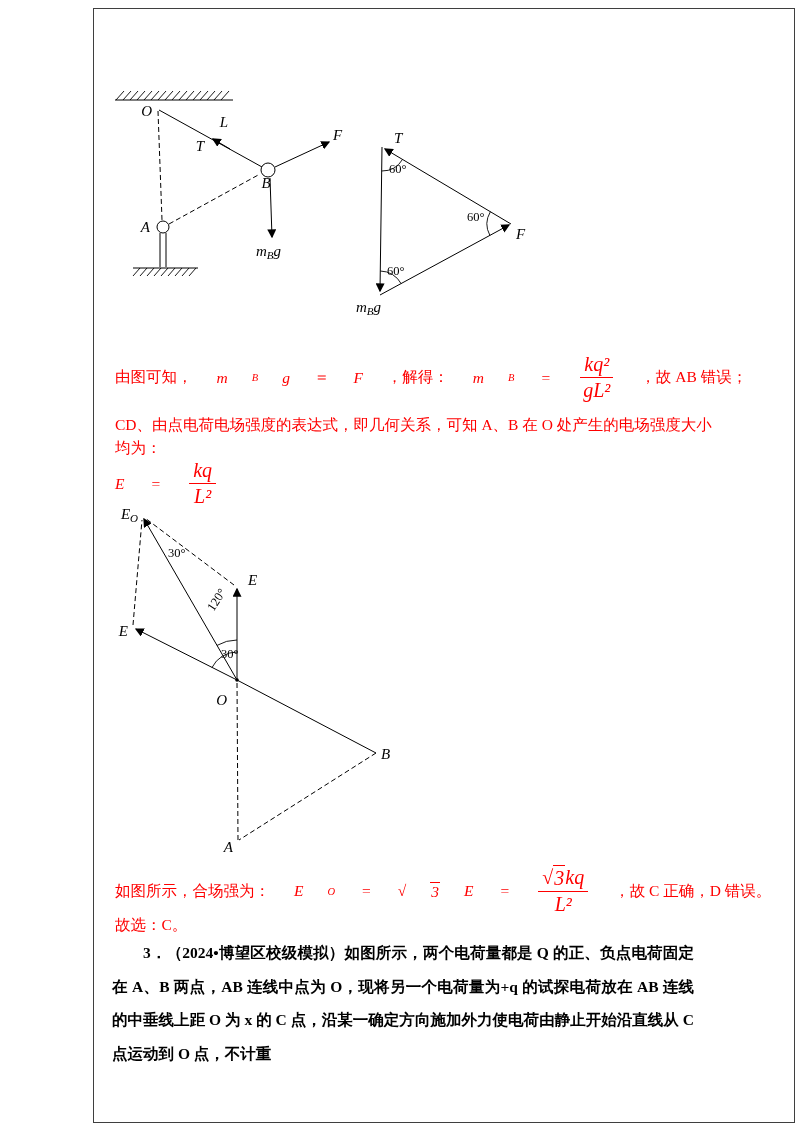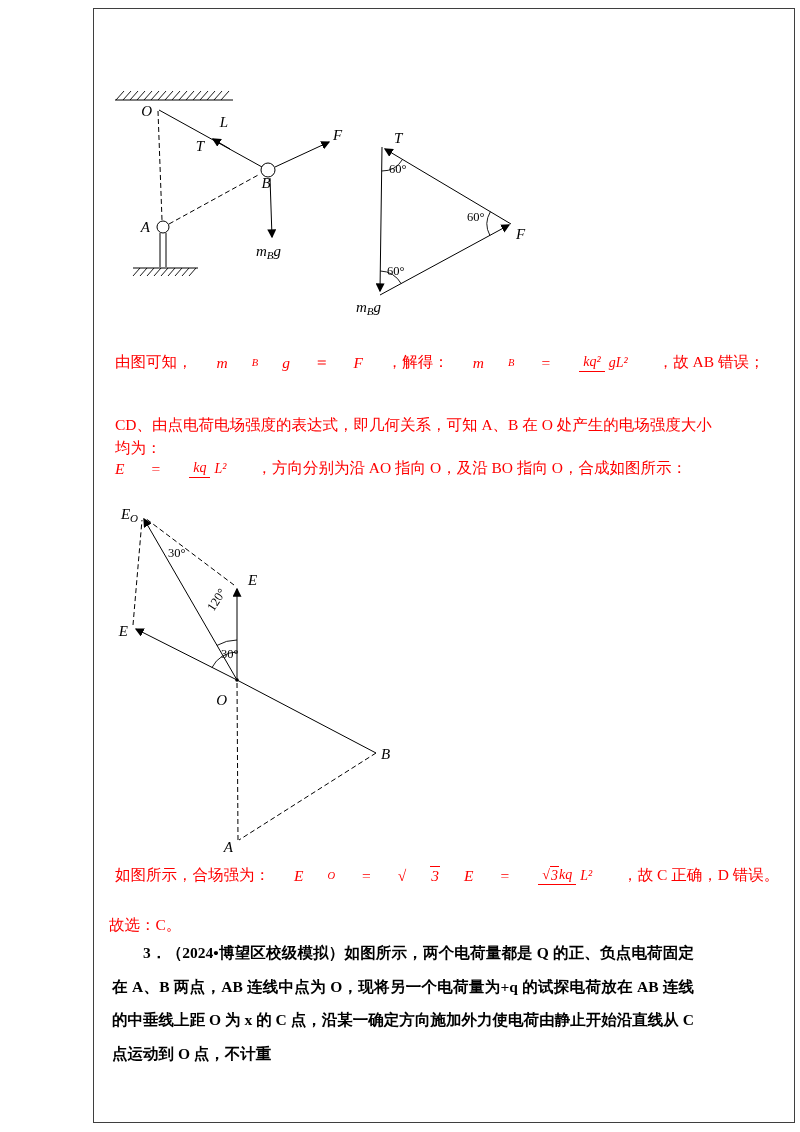--- a/index.html
+++ b/index.html
@@ -9,21 +9,21 @@
     font-family: "Liberation Serif", "DejaVu Serif", serif; color: #000; overflow: hidden;
   }
   .frame { position: absolute; left: 93px; top: 8px; width: 702px; height: 1115px; border: 1px solid #3f3f3f; }
   .abs { position: absolute; }
   .red { color: #fe0000; }
   .line { font-size: 15.5px; line-height: 23px; }
   .flexline { display: flex; align-items: center; font-size: 15.5px; white-space: nowrap; gap: 24px; }
   .mv { font-style: italic; }
   sub.s { font-size: 10.5px; font-style: italic; }
   .eq { margin: 0 3px; }
-  .frac { display: inline-flex; flex-direction: row; align-items: center; margin: 0 2px; font-size: 14px; font-style: italic; line-height: 1.25; }
+  .frac { display: inline-flex; flex-direction: column; align-items: center; margin: 0 2px; font-size: 20px; font-style: italic; line-height: 1.25; }
   .frac .fn { border-bottom: 1px solid currentColor; padding: 0 4px; display: inline-flex; justify-content: center; }
   .frac .fd { padding: 0 4px; display: inline-flex; justify-content: center; }
   .sq { font-style: normal; }
   .rad { border-top: 1px solid currentColor; font-style: italic; padding: 0 1px; }
   .para { font-size: 15.5px; line-height: 33.5px; text-align: justify; text-indent: 2em; }
   svg { position: absolute; overflow: visible; }
   svg text { font-family: "Liberation Serif", "DejaVu Serif", serif; font-size: 15px; font-style: italic; fill: #000; }
   svg text.ang { font-size: 12.5px; font-style: normal; }
   svg tspan.tsub { font-size: 11px; }
   svg .ln { stroke: #000; stroke-width: 1; fill: none; }
@@ -108,21 +108,20 @@
 
   <div class="abs line red" style="left:115px; top:413px; width:600px;">CD、由点电荷电场强度的表达式，即几何关系，可知 A、B 在 O 处产生的电场强度大小均为：</div>
 
   <div class="abs flexline red" style="left:115px; top:458px;">
     <span class="mv">E</span>
       <span class="eq">=</span>
     <span class="frac">
         <span class="fn">kq</span>
         <span class="fd">L²</span>
       </span>
-    <span>，方向分别为沿 AO 指向 O，及沿 BO 指向 O，合成如图所示：</span>
   </div>
 
   <svg class="abs" style="left:100px; top:495px;" width="320" height="372" viewBox="0 0 320 372">
     <defs>
       <marker id="arwB" viewBox="0 0 10 10" refX="8.5" refY="5" markerWidth="9" markerHeight="9" orient="auto-start-reverse">
         <path d="M0 0 L10 5 L0 10 z" fill="#000"></path>
       </marker>
     </defs>
 
     <g>
@@ -163,16 +162,16 @@
         <span class="fn">
           <span class="sq">√</span>
           <span class="rad">3</span>
           <span>kq</span>
         </span>
         <span class="fd">L²</span>
       </span>
     <span>，故 C 正确，D 错误。</span>
   </div>
 
-  <div class="abs line red" style="left:109px; top:913px;text-align:right;">故选：C。</div>
+  <div class="abs line red" style="left:115px; top:913px;text-align:right;">故选：C。</div>
 
   <p class="abs para" style="left:112px; top:919px; width:582px; margin:0; padding-top:17px;font-weight:bold;"><span>3．</span><span>（2024•博望区校级模拟）如图所示，两个电荷量都是 Q 的正、负点电荷固定在 A、B 两点，AB 连线中点为 O，现将另一个电荷量为+q 的试探电荷放在 AB 连线的中垂线上距 O 为 x 的 C 点，沿某一确定方向施加外力使电荷由静止开始沿直线从 C 点运动到 O 点，不计重</span></p>
 </div>
 
 </body></html>

